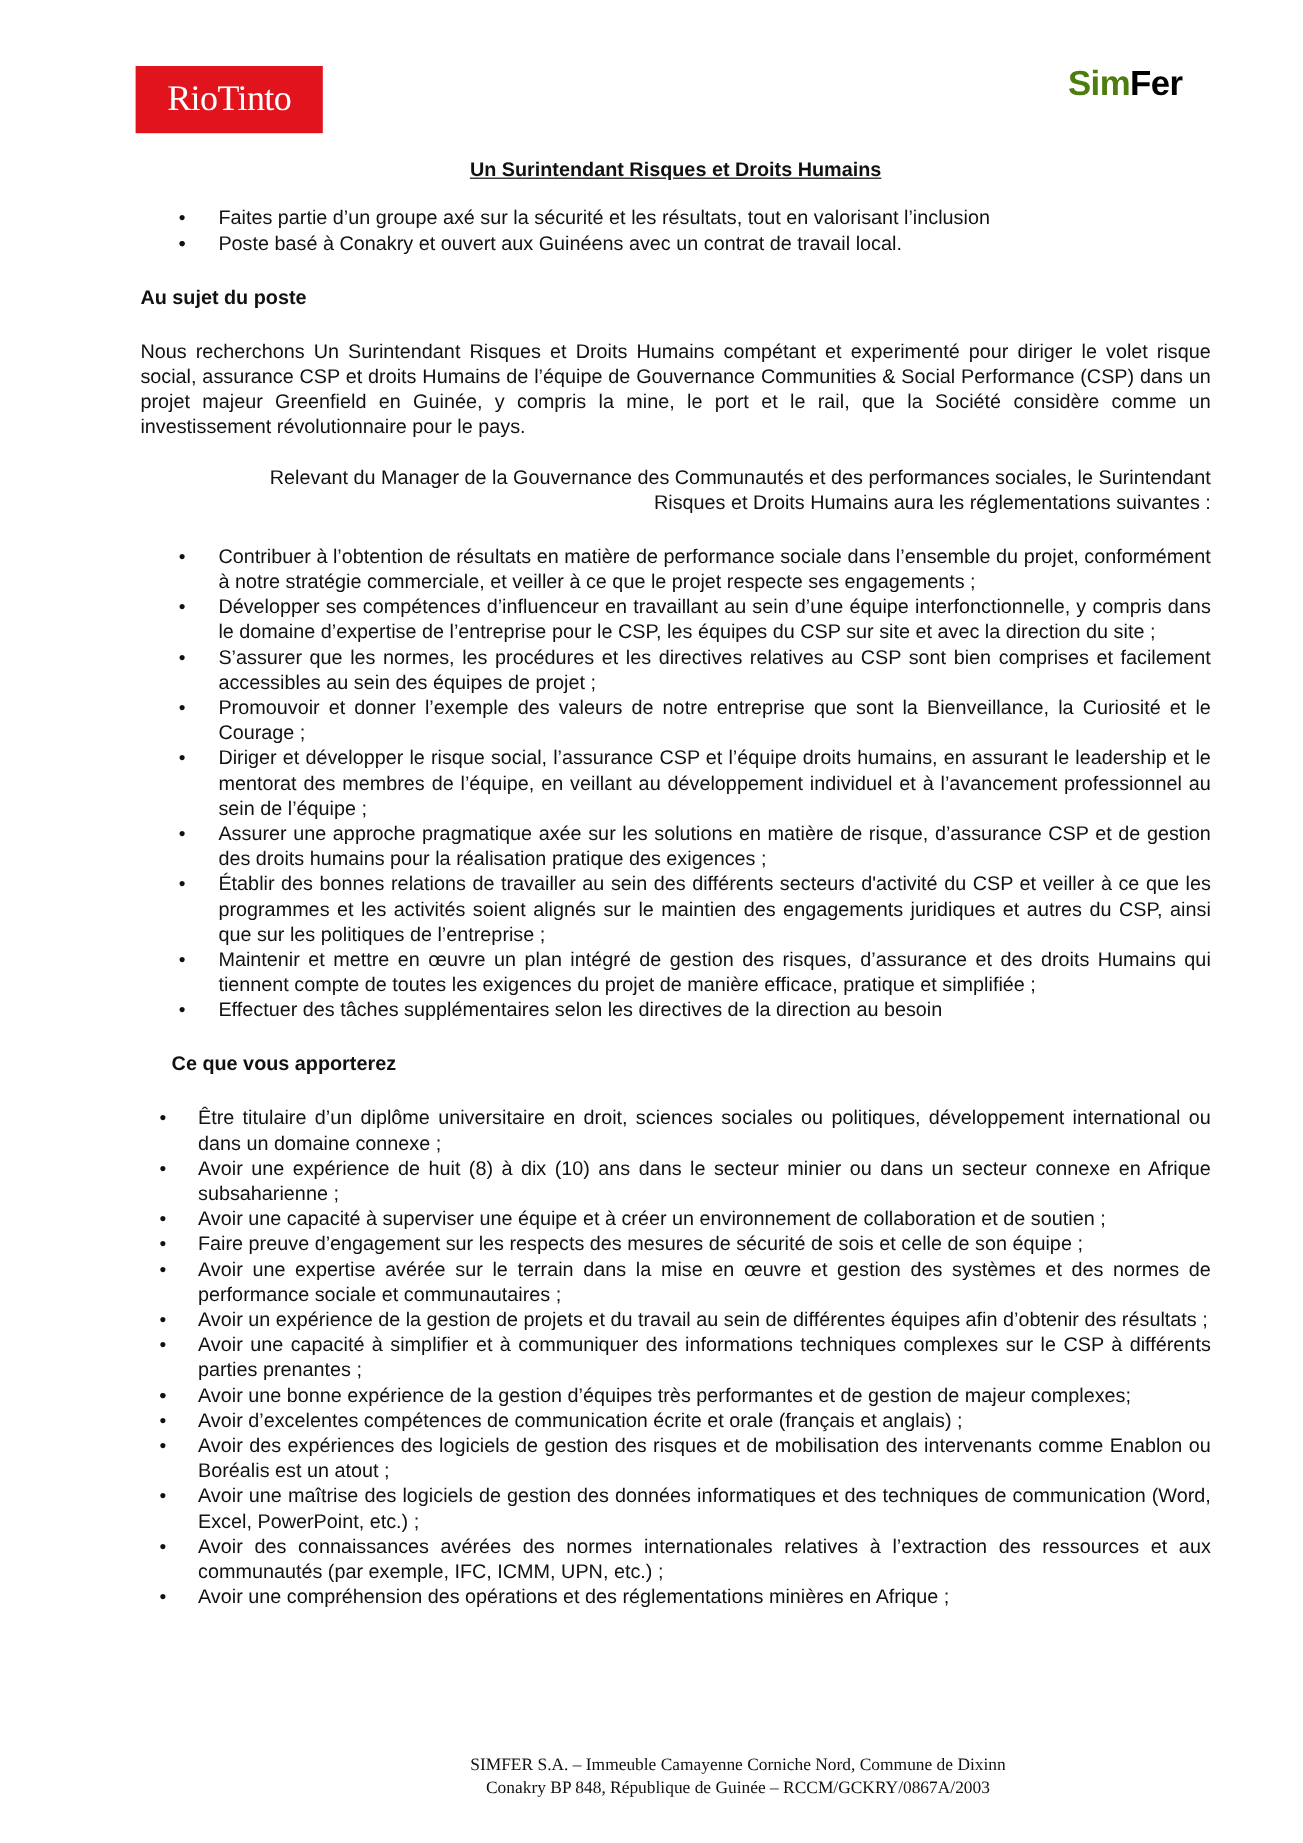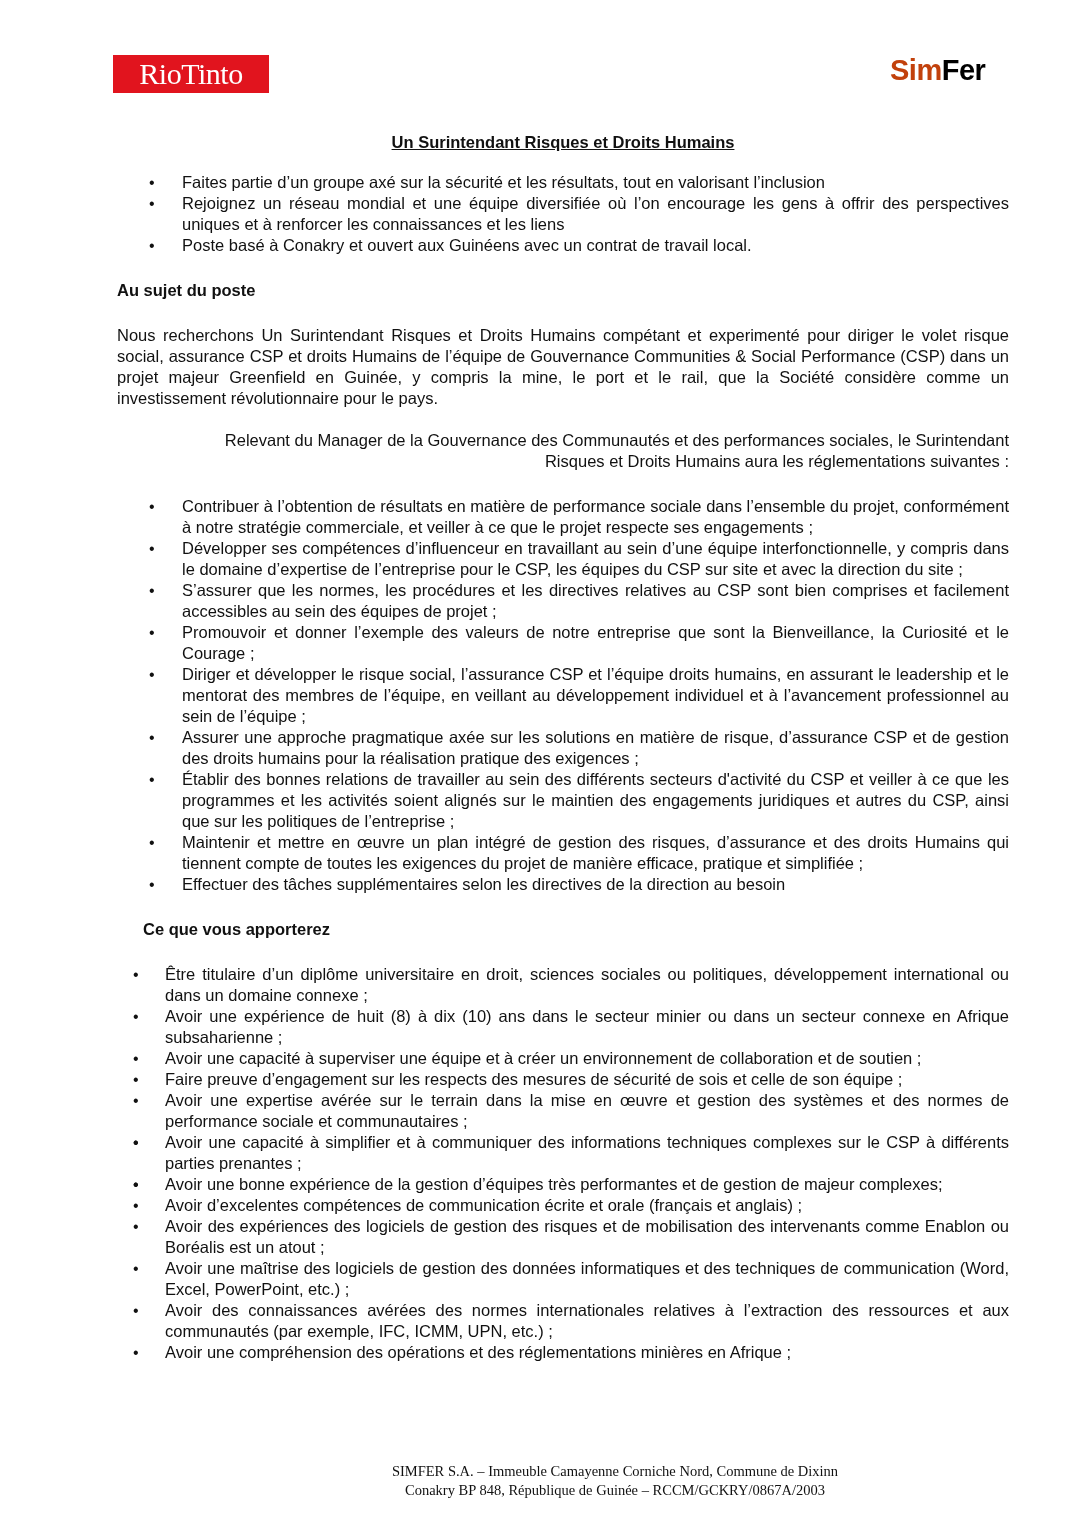--- a/index.html
+++ b/index.html
@@ -1,33 +1,33 @@
 <!DOCTYPE html>
 <html><head>
   <meta charset="utf-8">
   <style>
     html, body { margin: 0; padding: 0; background: #ffffff; }
     body {
       width: 1086px; height: 1536px; position: relative; overflow: hidden;
       font-family: "Liberation Sans", sans-serif; color: #111111;
     }
     .logo-rio {
-      position: absolute; left: 113px; top: 55px; width: 156px; height: 38px;
+      position: absolute; left: 113px; top: 55px; width: 156px; height: 56px;
       background: #e1141e; display: flex; align-items: center; justify-content: center;
     }
     .logo-rio span {
       font-family: "Liberation Serif", serif; color: #ffffff; font-size: 30px;
       letter-spacing: -0.5px;
     }
     .logo-simfer {
       position: absolute; left: 890px; top: 54px;
       font-family: "Liberation Sans", sans-serif; font-weight: bold; font-size: 29px;
       letter-spacing: -0.5px;
     }
-    .logo-simfer .sim { color: #c2410c; }
+    .logo-simfer .sim { color: #4d7c0f; }
     .logo-simfer .fer { color: #000000; }
 
     .title {
       position: absolute; left: 0; width: 1126px; top: 133px; text-align: center;
       font-weight: bold; font-size: 16.5px; text-decoration: underline;
     }
     .content {
       position: absolute; left: 117px; top: 172px; width: 892px;
       font-size: 16.5px; line-height: 21px;
     }
@@ -61,21 +61,21 @@
 </div>
 <div class="logo-simfer">
   <span class="sim">Sim</span><span class="fer">Fer</span>
 </div>
 
 <div class="title">Un Surintendant Risques et Droits Humains</div>
 
 <div class="content">
   <ul class="list-a" id="intro-list">
       <li><span class="bullet">•</span><span>Faites partie d’un groupe axé sur la sécurité et les résultats, tout en valorisant l’inclusion</span></li>
-      <li><span class="bullet">•</span><span>Rejoignez un réseau mondial et une équipe diversifiée où l’on encourage les gens à offrir des perspectives uniques et à renforcer les connaissances et les liens</span></li>
+      <li><span class="bullet">•</span></li>
       <li><span class="bullet">•</span><span>Poste basé à Conakry et ouvert aux Guinéens avec un contrat de travail local.</span></li>
     </ul>
 
   <div class="gap-md"></div>
   <h3 class="heading" style="font-size:16.5px;">Au sujet du poste</h3>
   <div class="gap-md"></div>
   <p>Nous recherchons Un Surintendant Risques et Droits Humains compétant et experimenté pour diriger le volet risque social, assurance CSP et droits Humains de l’équipe de Gouvernance Communities &amp; Social Performance (CSP) dans un projet majeur Greenfield en Guinée, y compris la mine, le port et le rail, que la Société considère comme un investissement révolutionnaire pour le pays.</p>
   <div class="gap-sm"></div>
   <p style="text-align:right;">
     <span>Relevant du Manager de la Gouvernance des Communautés et des performances sociales, le Surintendant</span><br>
@@ -96,21 +96,21 @@
 
   <div class="gap-md"></div>
   <h3 class="heading" style="font-size:16.5px;margin-left:26px;">Ce que vous apporterez</h3>
   <div class="gap-md"></div>
   <ul class="list-b" id="req-list">
       <li><span class="bullet">•</span><span>Être titulaire d’un diplôme universitaire en droit, sciences sociales ou politiques, développement international ou dans un domaine connexe ;</span></li>
       <li><span class="bullet">•</span><span>Avoir une expérience de huit (8) à dix (10) ans dans le secteur minier ou dans un secteur connexe en Afrique subsaharienne ;</span></li>
       <li><span class="bullet">•</span><span>Avoir une capacité à superviser une équipe et à créer un environnement de collaboration et de soutien ;</span></li>
       <li><span class="bullet">•</span><span>Faire preuve d’engagement sur les respects des mesures de sécurité de sois et celle de son équipe ;</span></li>
       <li><span class="bullet">•</span><span>Avoir une expertise avérée sur le terrain dans la mise en œuvre et gestion des systèmes et des normes de performance sociale et communautaires ;</span></li>
-      <li><span class="bullet">•</span></li>
+      <li><span class="bullet">•</span><span>Avoir un expérience de la gestion de projets et du travail au sein de différentes équipes afin d’obtenir des résultats ;</span></li>
       <li><span class="bullet">•</span><span>Avoir une capacité à simplifier et à communiquer des informations techniques complexes sur le CSP à différents parties prenantes ;</span></li>
       <li><span class="bullet">•</span></li>
       <li><span class="bullet">•</span><span>Avoir une bonne expérience de la gestion d’équipes très performantes et de gestion de majeur complexes;</span></li>
       <li><span class="bullet">•</span><span>Avoir d’excelentes compétences de communication écrite et orale (français et anglais) ;</span></li>
       <li><span class="bullet">•</span><span>Avoir des expériences des logiciels de gestion des risques et de mobilisation des intervenants comme Enablon ou Boréalis est un atout ;</span></li>
       <li><span class="bullet">•</span><span>Avoir une maîtrise des logiciels de gestion des données informatiques et des techniques de communication (Word, Excel, PowerPoint, etc.) ;</span></li>
       <li><span class="bullet">•</span><span>Avoir des connaissances avérées des normes internationales relatives à l’extraction des ressources et aux communautés (par exemple, IFC, ICMM, UPN, etc.) ;</span></li>
       <li><span class="bullet">•</span><span>Avoir une compréhension des opérations et des réglementations minières en Afrique ;</span></li>
     </ul>
 </div>

